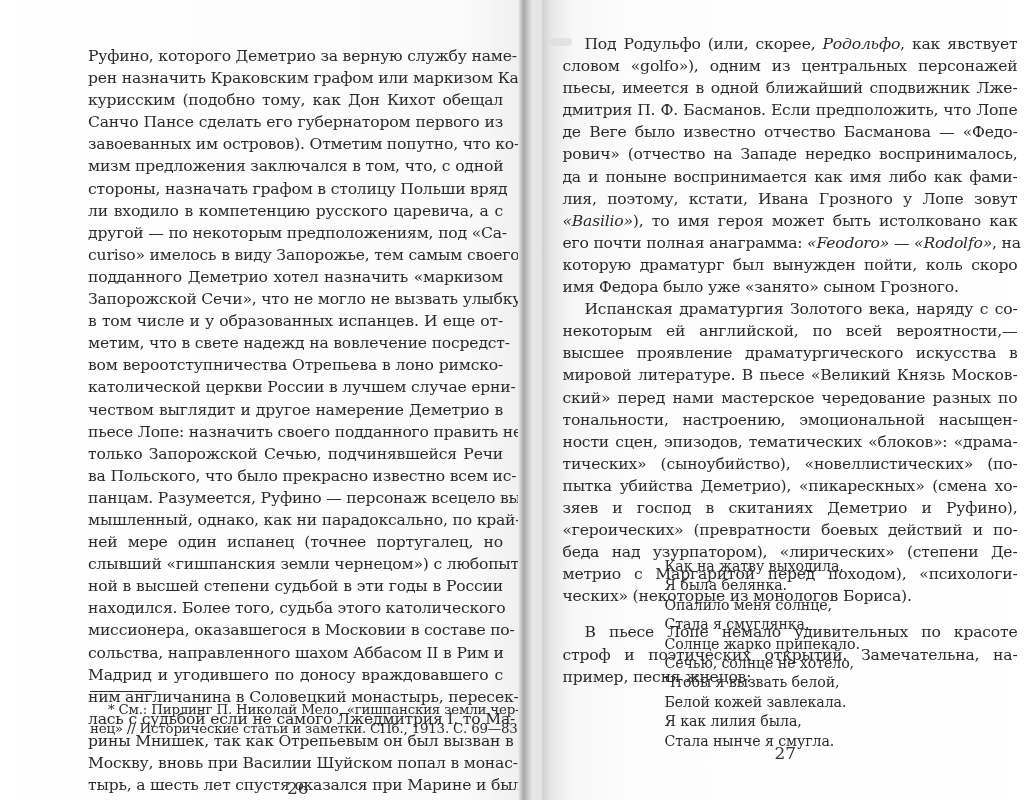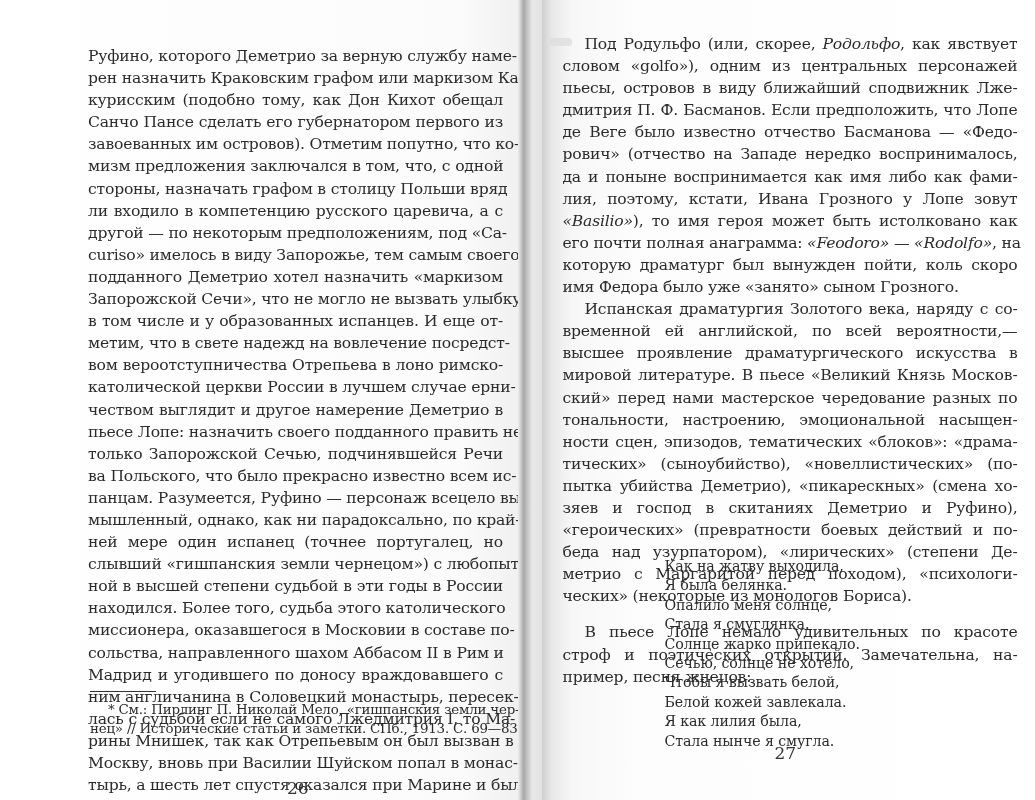--- a/index.html
+++ b/index.html
@@ -102,33 +102,33 @@
 
     <div class="page-number">26</div>
   </div>
 
   <div class="page right">
     <div class="smudge"></div>
     <div class="text-block">
 
       <span class="line indent">Под Родульфо (или, скорее, <i>Родольфо</i>, как явствует</span>
       <span class="line">словом «golfo»), одним из центральных персонажей</span>
-      <span class="line">пьесы, островов в виду ближайший сподвижник Лже-</span>
+      <span class="line">пьесы, имеется в одной ближайший сподвижник Лже-</span>
       <span class="line">дмитрия П. Ф. Басманов. Если предположить, что Лопе</span>
       <span class="line">де Веге было известно отчество Басманова — «Федо-</span>
       <span class="line">рович» (отчество на Западе нередко воспринималось,</span>
       <span class="line">да и поныне воспринимается как имя либо как фами-</span>
       <span class="line">лия, поэтому, кстати, Ивана Грозного у Лопе зовут</span>
       <span class="line"><i>«Basilio»</i>), то имя героя может быть истолковано как</span>
       <span class="line">его почти полная анаграмма: <i>«Feodoro»</i> — <i>«Rodolfo»</i>, на</span>
       <span class="line">которую драматург был вынужден пойти, коль скоро</span>
       <span class="line last">имя Федора было уже «занято» сыном Грозного.</span>
 
       <span class="line indent">Испанская драматургия Золотого века, наряду с со-</span>
-      <span class="line">временной ей английской, по всей вероятности,—</span>
+      <span class="line">некоторым ей английской, по всей вероятности,—</span>
       <span class="line">высшее проявление драматургического искусства в</span>
       <span class="line">мировой литературе. В пьесе «Великий Князь Москов-</span>
       <span class="line">ский» перед нами мастерское чередование разных по</span>
       <span class="line">тональности, настроению, эмоциональной насыщен-</span>
       <span class="line">ности сцен, эпизодов, тематических «блоков»: «драма-</span>
       <span class="line">тических» (сыноубийство), «новеллистических» (по-</span>
       <span class="line">пытка убийства Деметрио), «пикарескных» (смена хо-</span>
       <span class="line">зяев и господ в скитаниях Деметрио и Руфино),</span>
       <span class="line">«героических» (превратности боевых действий и по-</span>
       <span class="line">беда над узурпатором), «лирических» (степени Де-</span>

